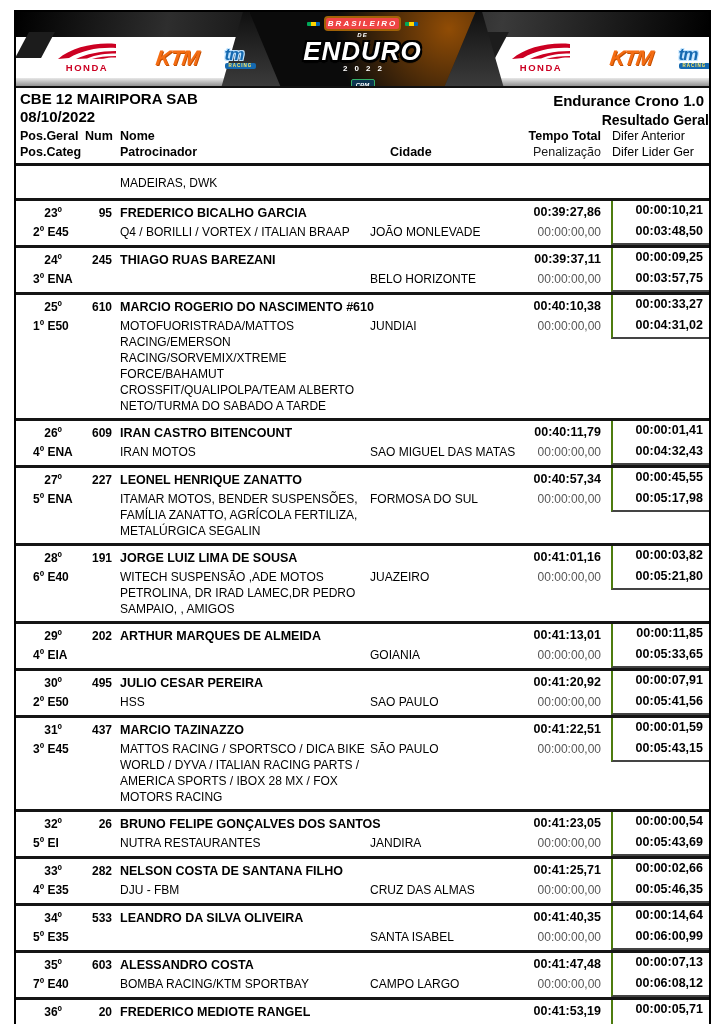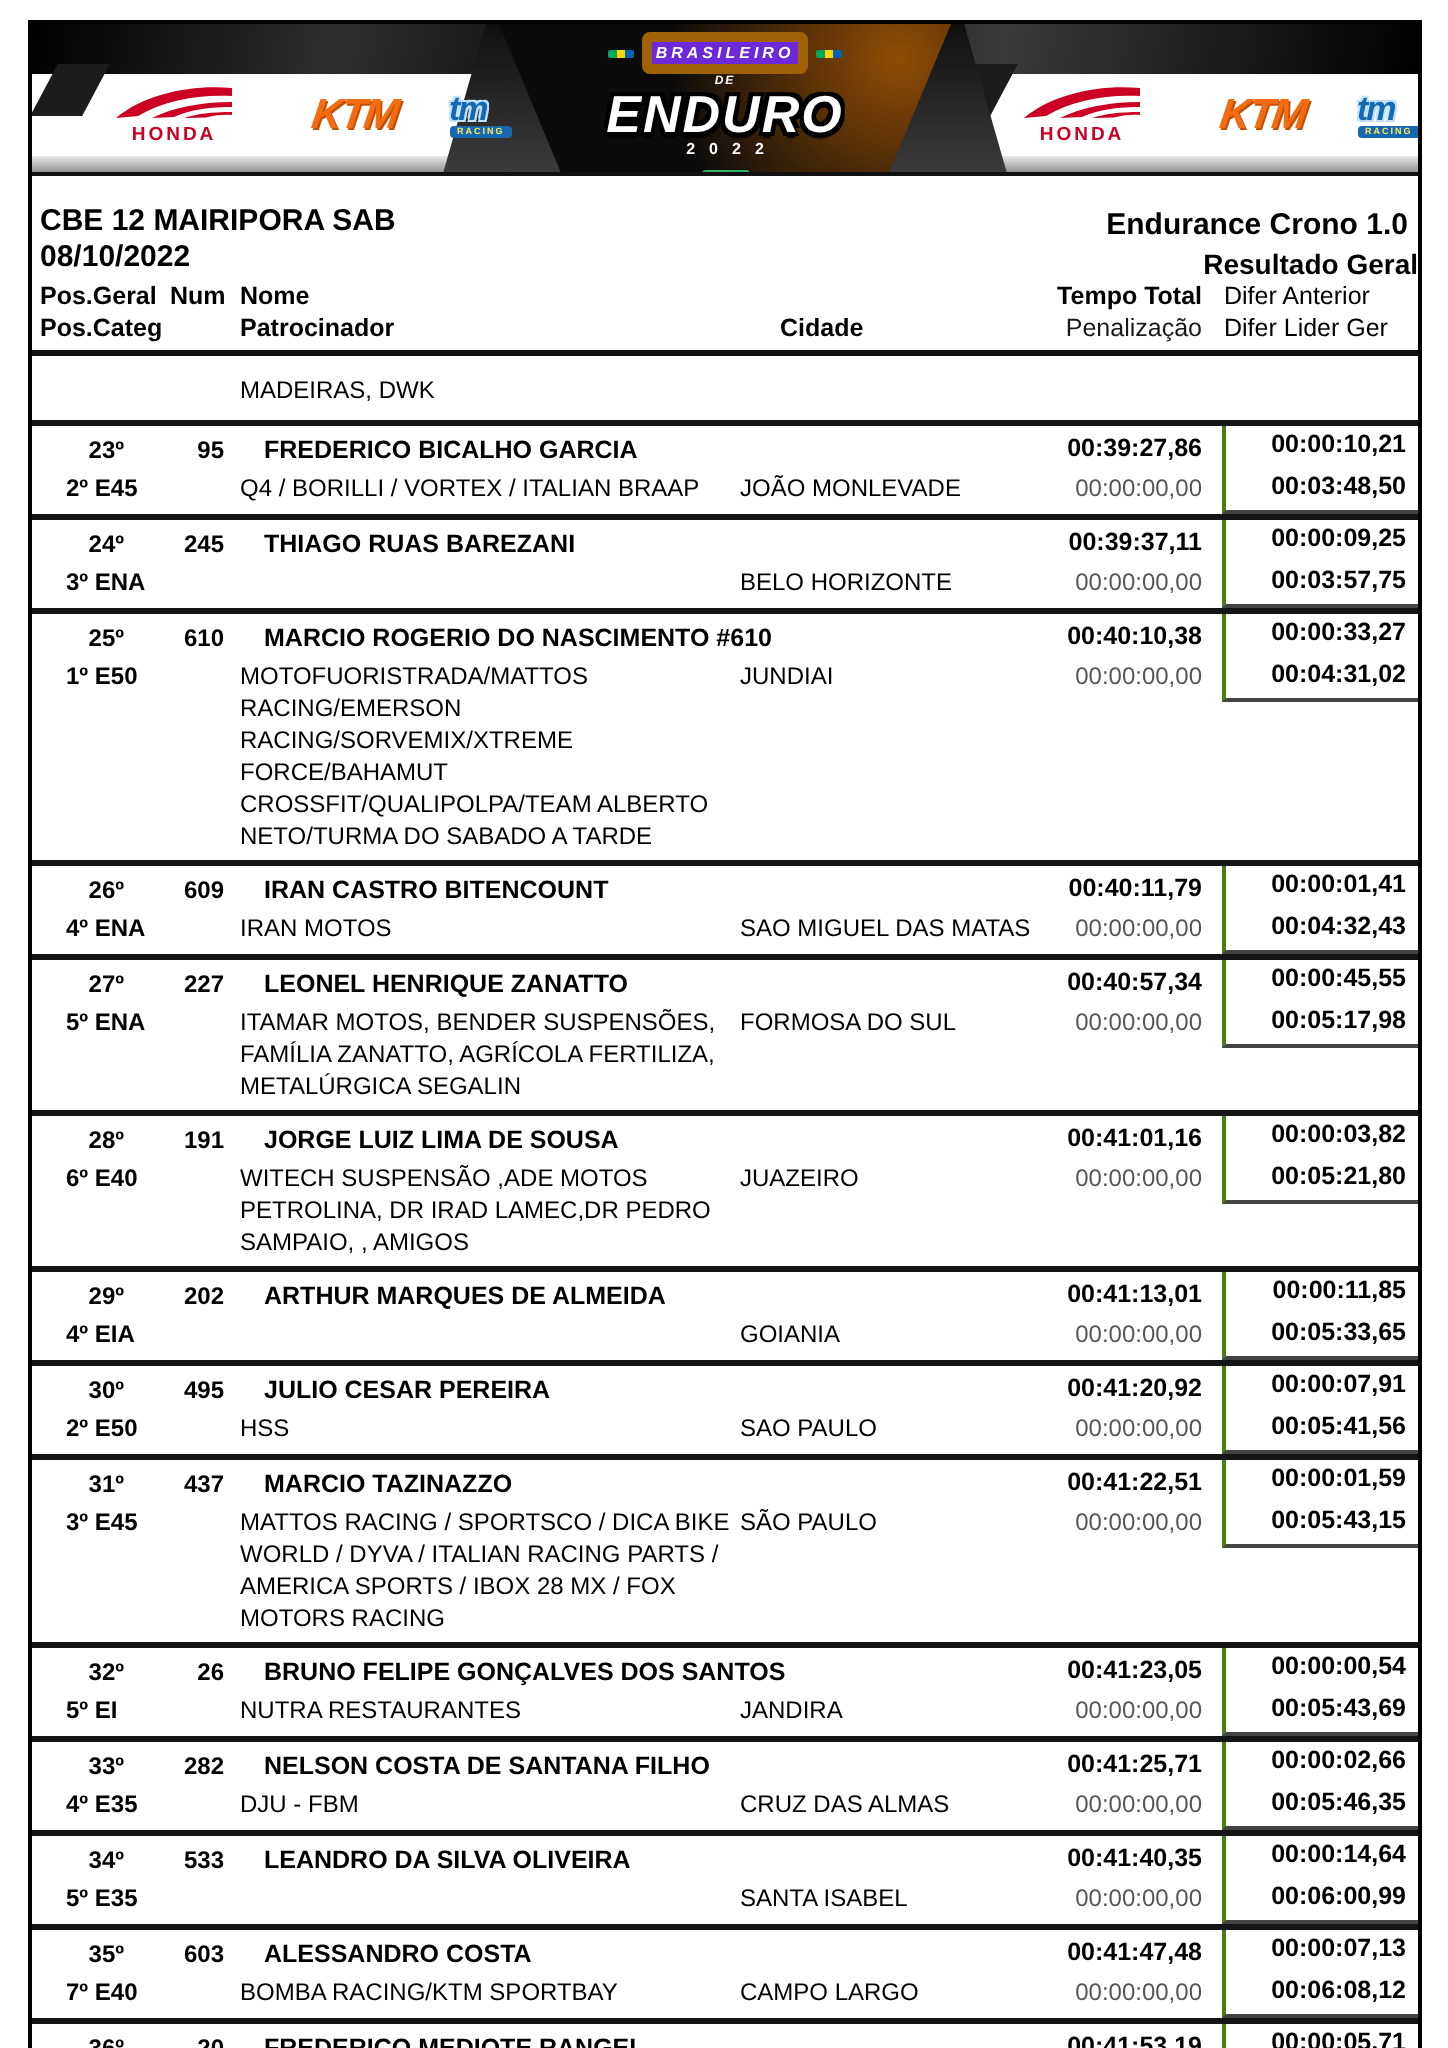--- a/index.html
+++ b/index.html
@@ -20,21 +20,21 @@
   .wedge.wr { right:216px; transform:skewX(16deg); }
   .sliver { position:absolute; top:20px; height:26px; width:26px; background:#1c1c1c; transform:skewX(-28deg); z-index:1; }
   .center-block { position:absolute; top:0; left:50%; transform:translateX(-50%);
     width:226px; height:76px; background:#0b0b0b; z-index:3;
     clip-path:polygon(0 0,100% 0,86% 100%,14% 100%); text-align:center; }
   .center-block:after { content:""; position:absolute; inset:0;
     background:radial-gradient(circle at 88% 22%,rgba(255,130,0,.55),rgba(255,130,0,0) 55%); }
   .bras-row { display:flex; align-items:center; justify-content:center; gap:4px; margin-top:4px; position:relative; z-index:1; }
   .stripe { width:13px; height:4px; border-radius:1px;
     background:linear-gradient(90deg,#00a859 0 34%,#ffd400 34% 67%,#0066b3 67% 100%); }
-  .bras-pill { background:#6d28d9; border:5px solid #a16207; border-radius:4px; padding:1px 2px;
+  .bras-pill { background:#ef4444; border:2px solid #a16207; border-radius:4px; padding:1px 2px;
     color:#fff; font-size:8px; font-weight:bold; font-style:italic; letter-spacing:2px; }
   .de-lbl { color:#fff; font-size:6px; font-style:italic; font-weight:bold; letter-spacing:1px; position:relative; z-index:1; margin-top:1px; }
   .enduro-lbl { color:#fff; font-size:26px; line-height:26px; font-weight:bold; font-style:italic; letter-spacing:1px; position:relative; z-index:1;
     text-shadow:2px 2px 0 #000,-2px 2px 0 #000,2px -2px 0 #000,-2px -2px 0 #000,0 3px 1px #000; }
   .year-lbl { color:#fff; font-size:8px; font-weight:bold; letter-spacing:7px; margin-left:7px; position:relative; z-index:1; }
   .cbm-badge { display:inline-block; margin-top:1px; min-width:24px; padding:0 2px; height:11px; line-height:10px;
     background:#0d3550; border:1px solid #35b06a; border-radius:2px 2px 4px 4px;
     color:#fff; font-size:6px; font-weight:bold; font-style:italic; position:relative; z-index:1; }
   .logo-group { position:absolute; top:27px; height:38px; display:flex; align-items:center; gap:26px; z-index:2; }
   .lg-left { left:28px; } .lg-right { left:482px; }
@@ -42,42 +42,42 @@
   .honda-name { color:#cc0022; font-size:9.5px; font-weight:bold; letter-spacing:1.5px; line-height:10px; }
   .ktm-name { color:#f46c12; font-size:21px; font-weight:bold; font-style:italic; letter-spacing:-1px; transform:skewX(-8deg);
     text-shadow:1px 1px 0 #c24e00; }
   .tm-logo { display:flex; flex-direction:column; align-items:flex-start; }
   .tm-main { color:#1569b0; font-size:17px; line-height:15px; font-weight:bold; font-style:italic; letter-spacing:-1px;
     text-shadow:-1px -1px 0 #bfe3ff,1px -1px 0 #bfe3ff,-1px 1px 0 #bfe3ff,1px 1px 0 #bfe3ff; }
   .tm-sub { margin-top:1px; background:#1569b0; color:#ffe95e; font-size:4.5px; font-weight:bold; letter-spacing:1px;
     border-radius:2px; padding:0 4px; line-height:6px; }
 
   
-  .hdr { position:relative; height:78px; border-bottom:3px solid #111; padding:0 4px;margin-top:12px; }
+  .hdr { position:relative; height:78px; border-bottom:3px solid #111; padding:0 4px; }
   .hdr-event { position:absolute; left:4px; top:2px; font-size:15px; font-weight:bold; }
   .hdr-date  { position:absolute; left:4px; top:20px; font-size:15px; font-weight:bold; }
   .hdr-timing{ position:absolute; right:5px; top:4px; font-size:15px; font-weight:bold; }
   .hdr-title { position:absolute; left:0; right:0; top:24px; text-align:right; font-size:14px; font-weight:bold; }
   .cols { position:absolute; left:0; right:0; top:41px; height:34px; font-size:12.5px; white-space:nowrap; }
   .ch { position:absolute; }
   .b { font-weight:bold; }
   .ch-posgeral { left:4px; top:0; } .ch-poscateg { left:4px; top:16px; }
   .ch-num { left:69px; top:0; }
   .ch-nome { left:104px; top:0; } .ch-patro { left:104px; top:16px; }
   .ch-cidade { left:374px; top:16px; }
   .ch-tempo { right:108px; top:0; } .ch-pen { right:108px; top:16px; color:#1a1a1a; }
   .ch-difant { left:596px; top:0;text-align:right; } .ch-diflid { left:596px; top:16px; }
 
   
   .trow { position:relative; min-height:43px; padding:2px 0 4px; border-top:3px solid #151515; }
   .trow.carryover { border-top:none; min-height:32px; }
   .l1 { height:20px; line-height:20px; font-weight:bold; white-space:nowrap; font-size:12px; }
   .c-pos { display:inline-block; width:46px; text-align:right; }
   .c-num { display:inline-block; width:50px; text-align:right; }
-  .c-name { margin-left:20px; font-size:12.5px; }
+  .c-name { margin-left:8px; font-size:12.5px; }
   .l2 { position:relative; min-height:18px; line-height:16px; font-size:12px; }
   .c-categ { position:absolute; left:17px; top:1px; font-weight:bold; white-space:nowrap; }
   .c-sponsor { display:inline-block; margin-left:104px; width:252px; vertical-align:top; padding-top:1px; }
   .c-city { position:absolute; left:354px; top:1px; white-space:nowrap; }
   .c-pen { position:absolute; right:108px; top:1px; color:#555; }
   .c-tempo { position:absolute; top:4px; right:108px; font-weight:bold; font-size:12.5px; }
   .diferbox { position:absolute; top:0; right:0; width:98px; height:44px;
     border-left:2px solid #4d7c0f; border-bottom:2px solid #444; }
   .c-dif1, .c-dif2 { position:absolute; right:6px; font-weight:bold; font-size:12.5px; white-space:nowrap; }
   .c-dif1 { top:2px; } .c-dif2 { top:23px; }

